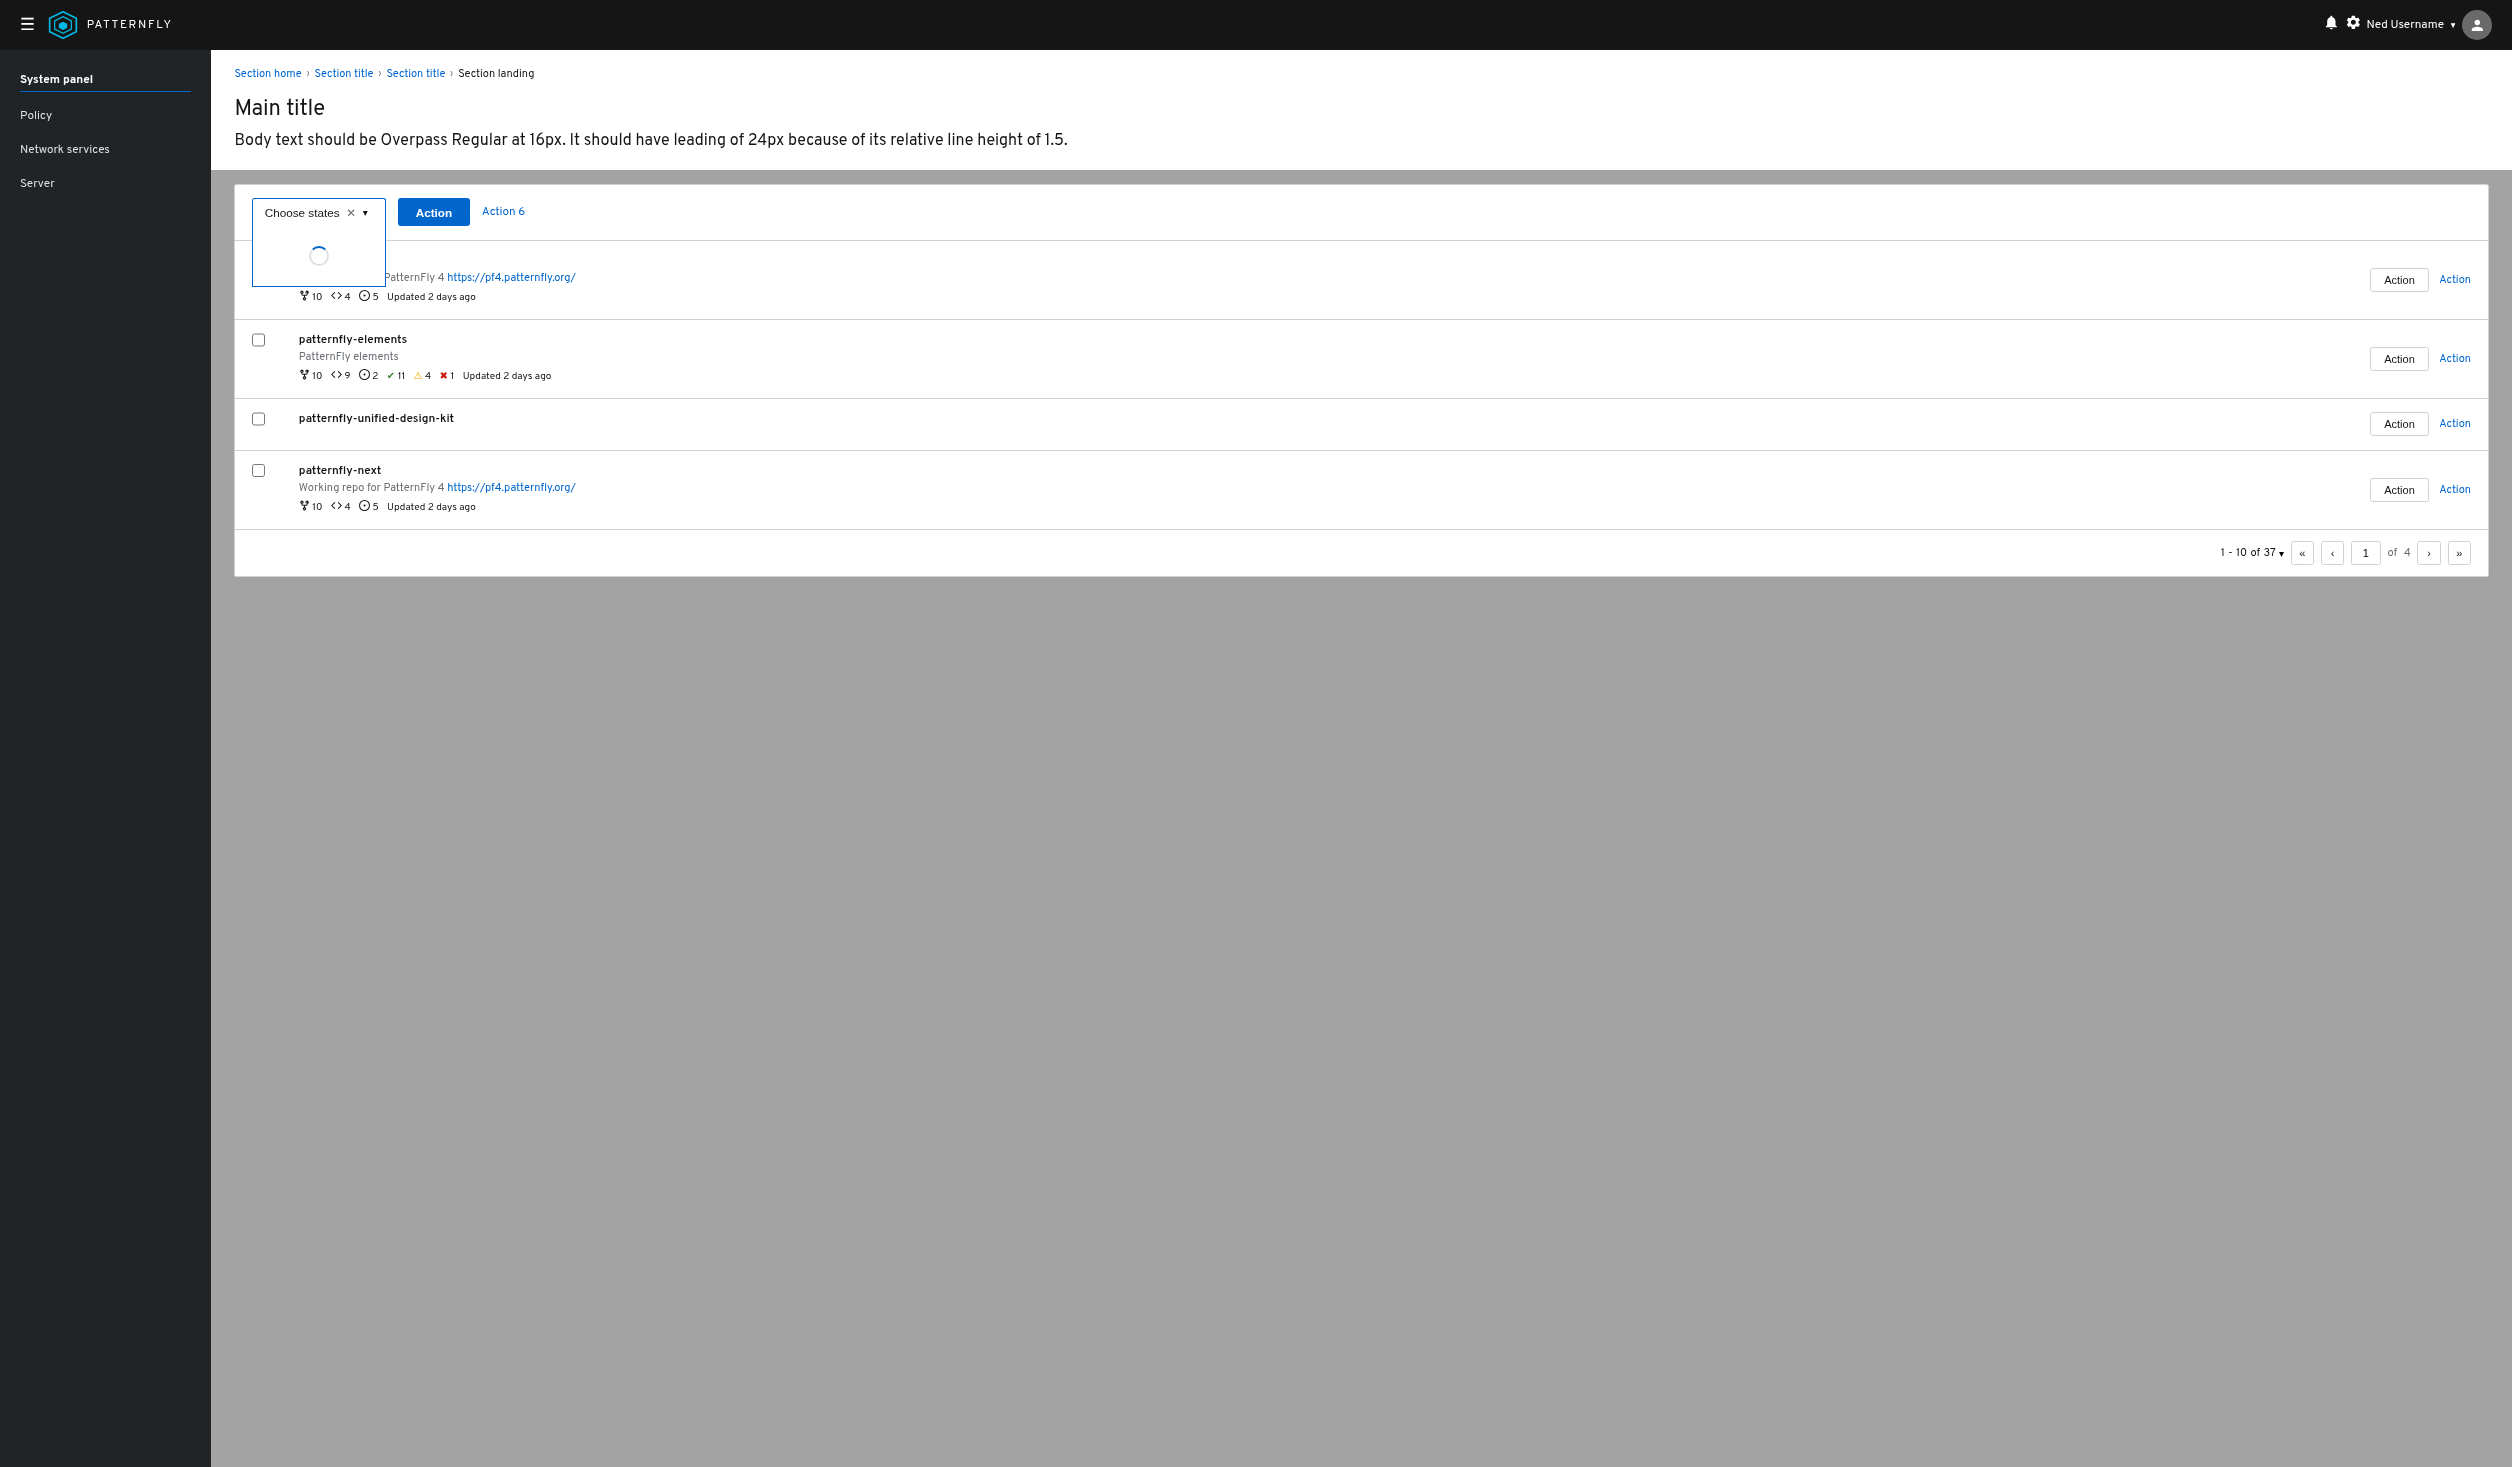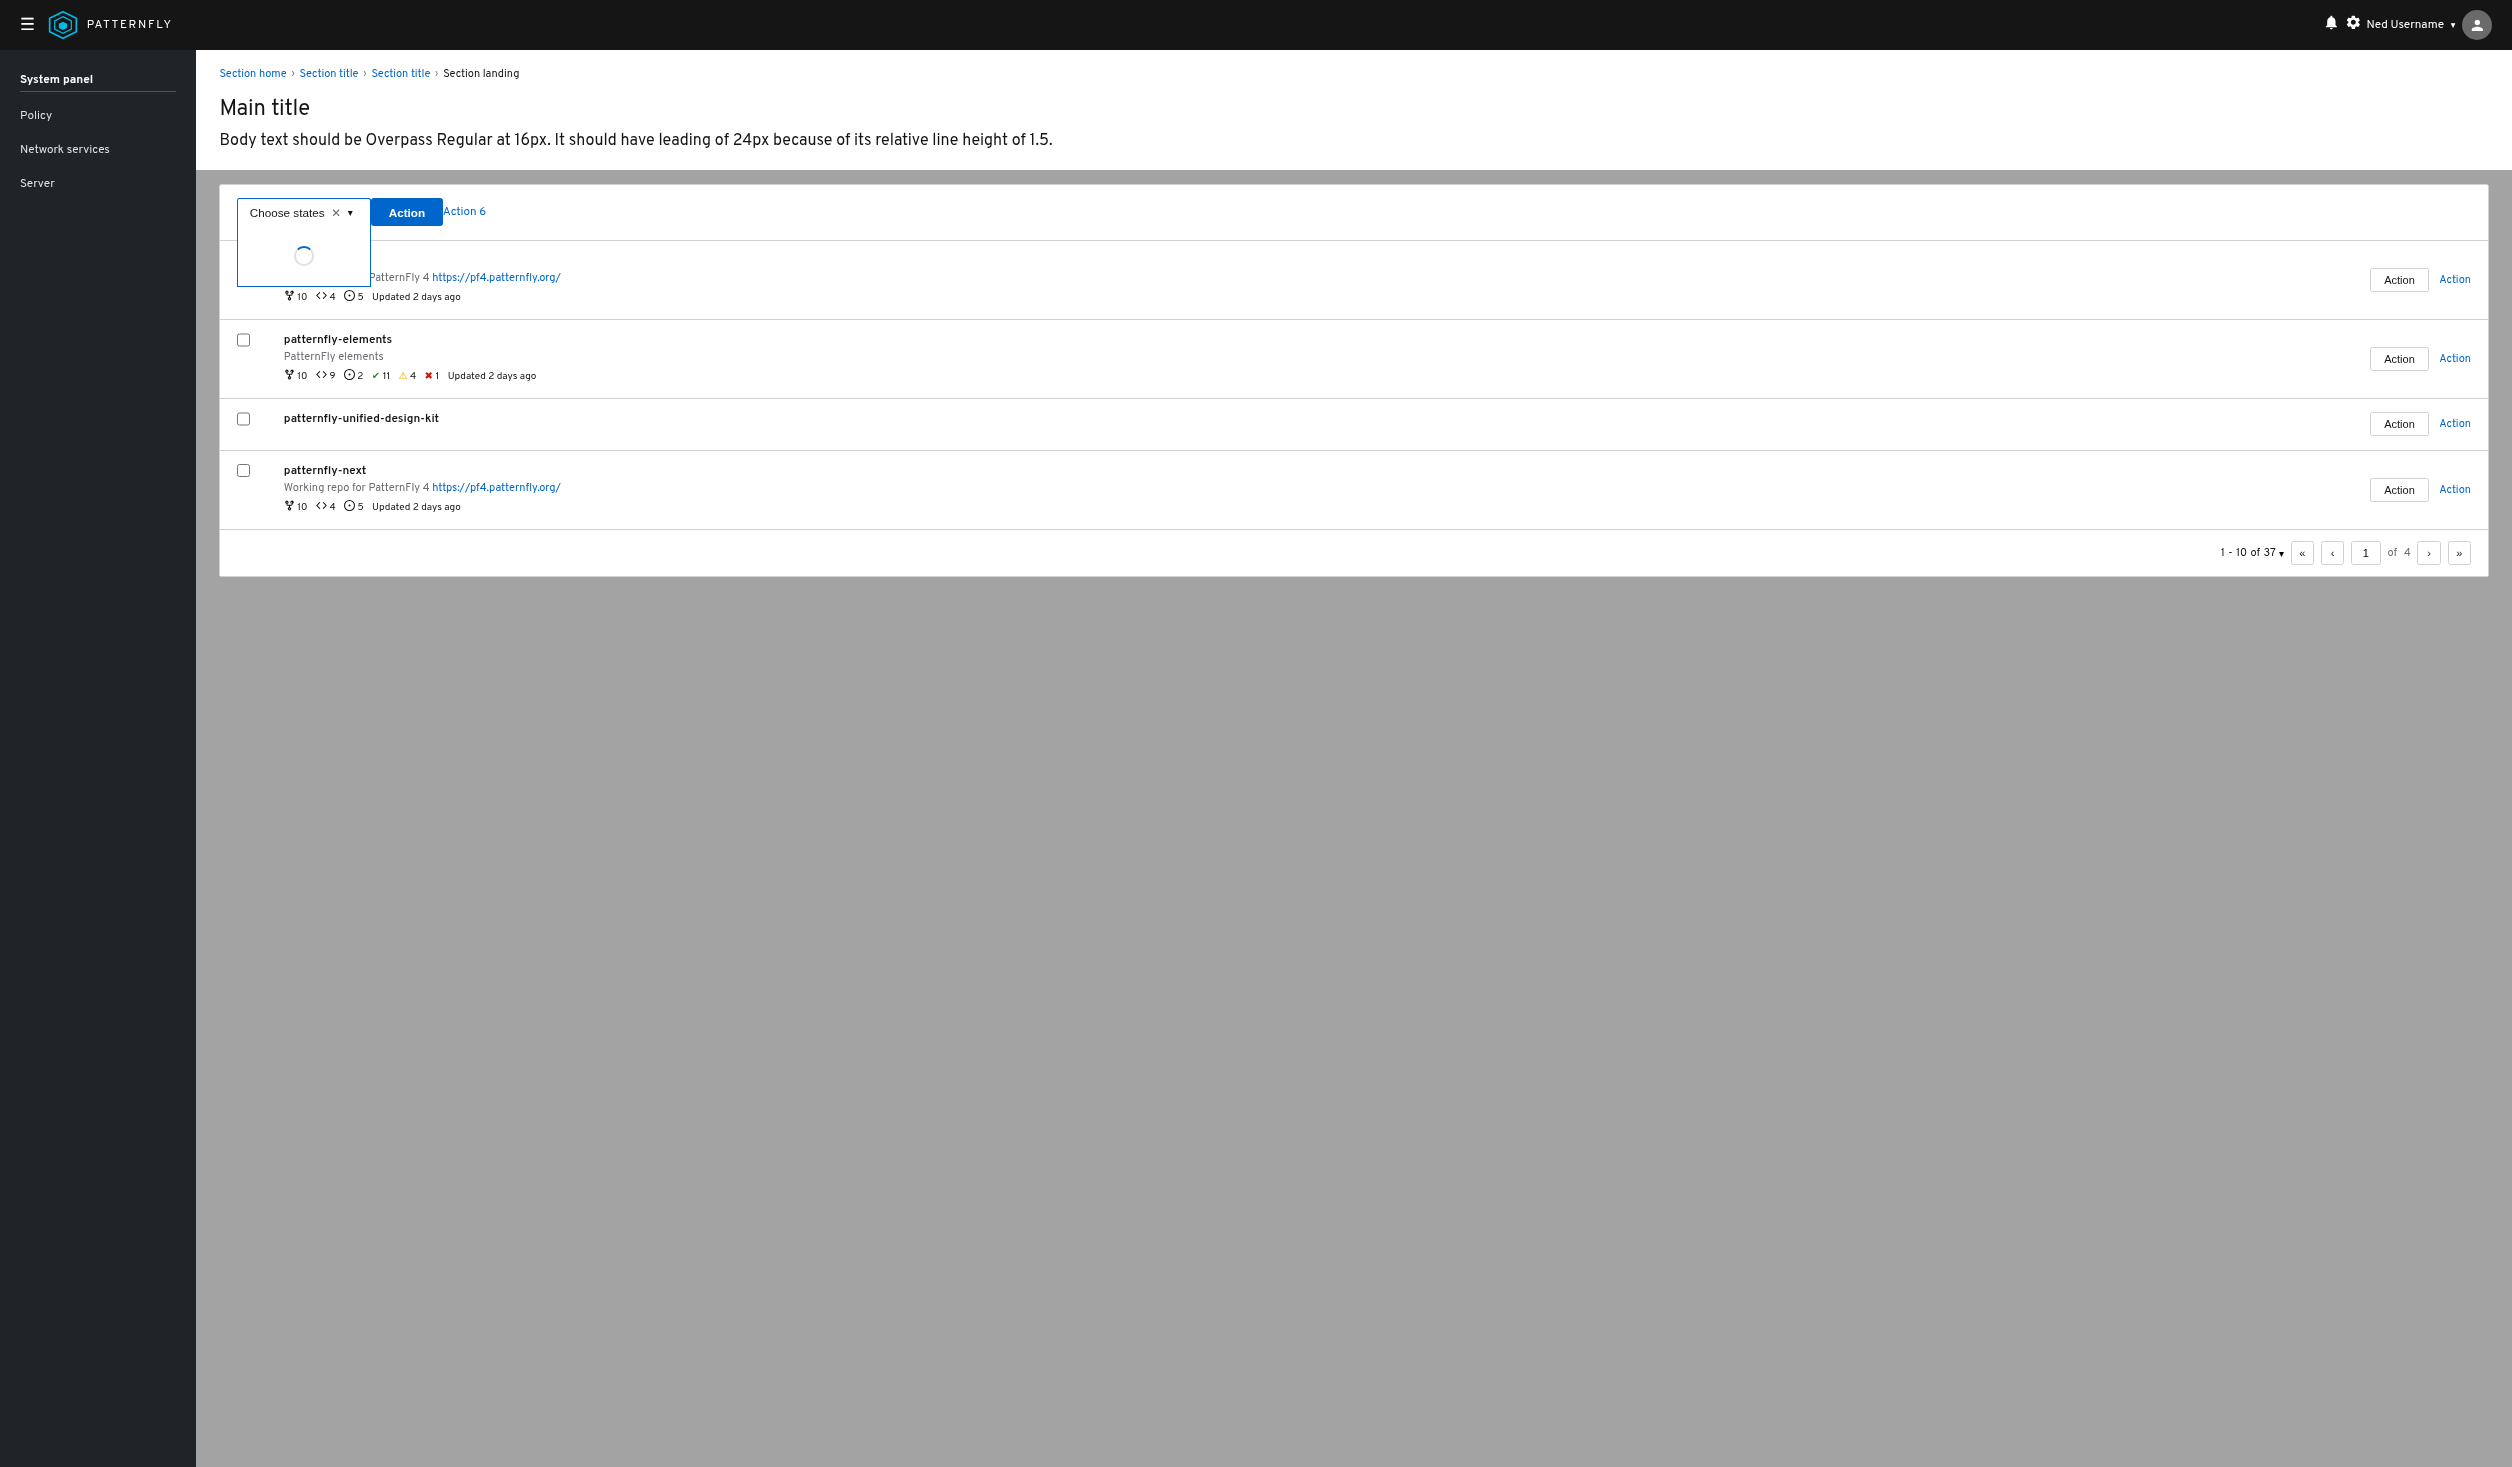--- a/index.html
+++ b/index.html
@@ -70,21 +70,21 @@
 
     
     .layout {
       display: flex;
       margin-top: 50px;
       min-height: calc(100vh - 50px);
     }
 
     
     .sidebar {
-      width: 196px;
+      width: 211px;
       background: #212427;
       flex-shrink: 0;
       padding: 13.4px 0;
       min-height: calc(100vh - 50px);
     }
     .sidebar-item {
       padding: 10px 20px;
       color: #e0e0e0;
       font-size: 11.7px;
       cursor: pointer;
@@ -149,21 +149,21 @@
       margin: 13.4px 23.4px 0;
       background: white;
       border: 0.8px solid #d2d2d2;
       border-radius: 2.5px;
     }
 
     .toolbar {
       padding: 13.4px 16.7px;
       display: flex;
       align-items: center;
-      gap: 0;
+      gap: 12px;
       border-bottom: 0.8px solid #d2d2d2;
       position: relative;
     }
 
     .dropdown-container {
       position: relative;
     }
 
     .choose-states-btn {
       display: flex;

